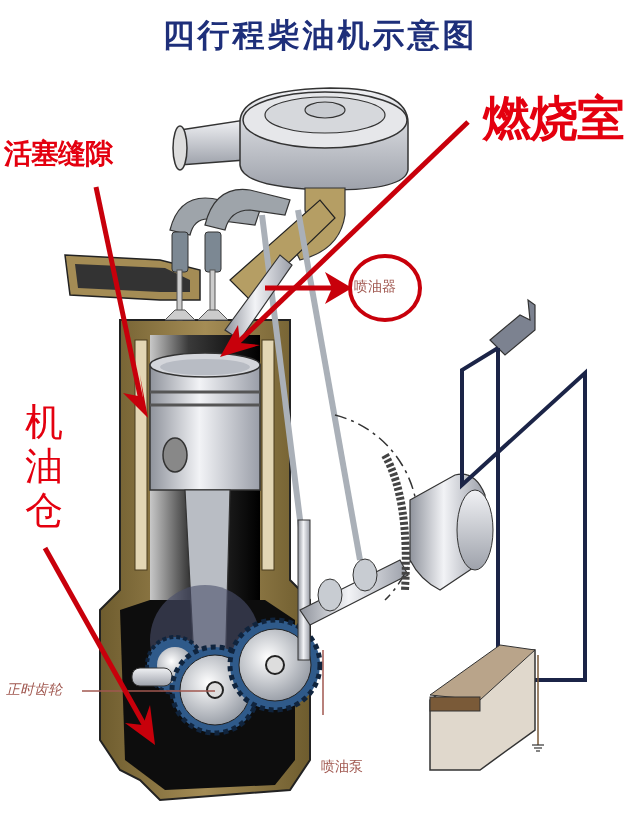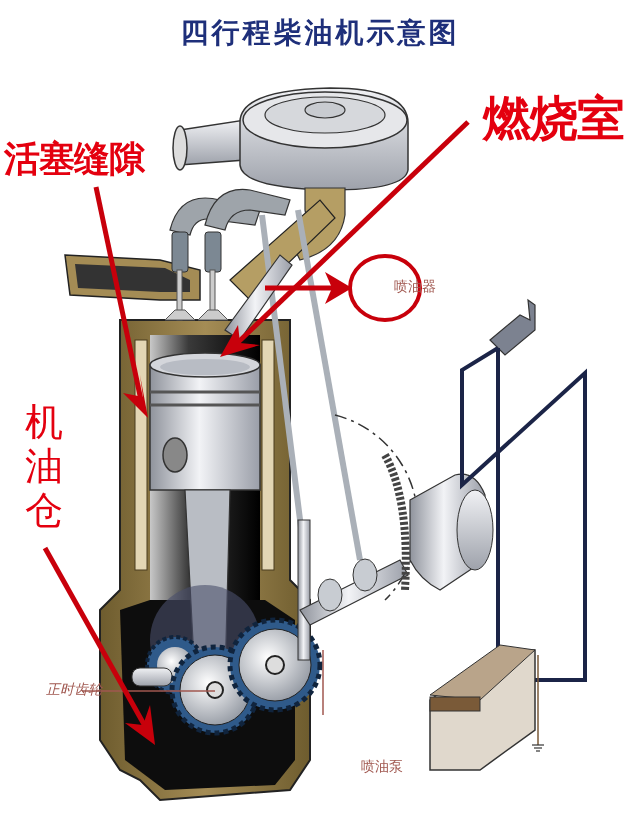--- a/index.html
+++ b/index.html
@@ -1,27 +1,27 @@
 <!DOCTYPE html>
 <html><head>
 <meta charset="utf-8">
 <style>
   html, body { margin: 0; padding: 0; background: #ffffff; }
   body { width: 627px; height: 827px; position: relative; overflow: hidden;
          font-family: "DejaVu Sans", "Liberation Sans", sans-serif; }
   .title { position: absolute; left: 160px; top: 14px; width: 320px; text-align: center;
-           font-size: 28px; font-weight: bold; letter-spacing: 3px; color: #1e2f7a;
+           font-size: 32px; font-weight: bold; letter-spacing: 3px; color: #1e2f7a;
            font-family: "DejaVu Sans", sans-serif; }
   .red-label { position: absolute; color: #e4000f; font-weight: bold;
                font-family: "DejaVu Sans", sans-serif; }
-  .lbl-gap { left: 4px; top: 135px; font-size: 36px; letter-spacing: -1px; }
+  .lbl-gap { left: 4px; top: 135px; font-size: 28px; letter-spacing: -1px; }
   .lbl-comb { left: 483px; top: 87px; font-size: 48px; letter-spacing: -1px; }
   .lbl-oil { left: 22px; top: 400px; font-size: 38px; font-weight: normal; line-height: 44px; width: 44px; text-align: center; }
   .small-label { position: absolute; color: #a0574f; font-size: 14px;
-                 font-family: "DejaVu Serif", serif; margin-left: 40px; }
+                 font-family: "DejaVu Serif", serif; }
   .lbl-injector { left: 354px; top: 278px; }
   .lbl-timing { left: 6px; top: 681px; font-style: italic; }
   .lbl-pump { left: 321px; top: 758px; }
   svg.art { position: absolute; left: 0; top: 0; }
 </style>
 </head>
 <body>
 
 <svg class="art" width="627" height="827" viewBox="0 0 627 827">
   <defs>

